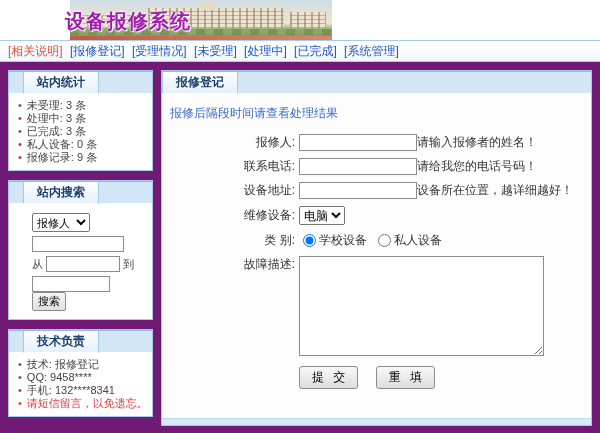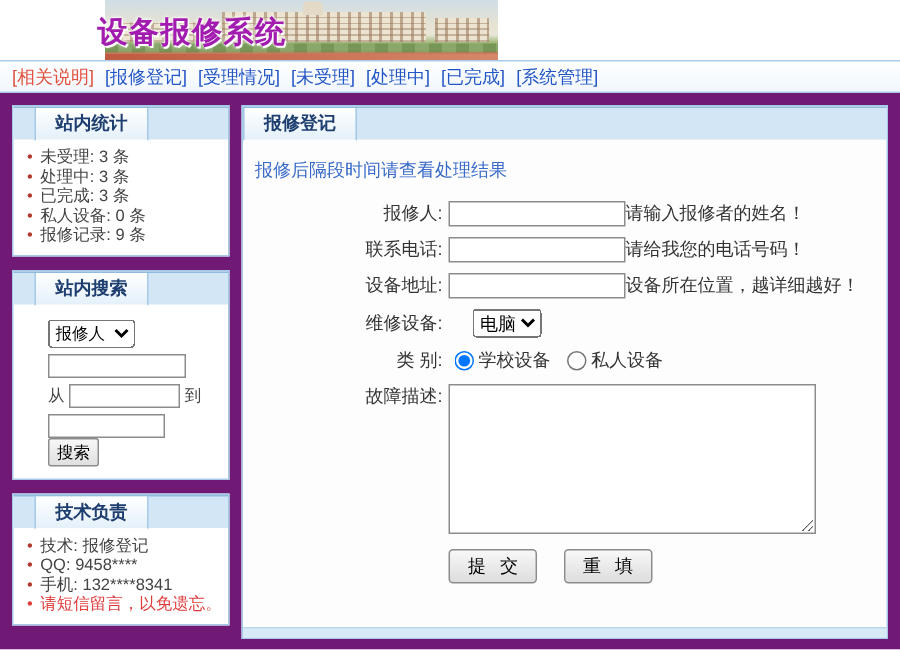--- a/index.html
+++ b/index.html
@@ -60,21 +60,21 @@
 
   
   .main { flex:1; display:flex; flex-direction:column; position:relative; border:1px solid #a6c9e8; background:#fdfdfe; padding-bottom:10px; }
   .main .tabstrip { padding-left:0; }
   .tip { margin:12px 0 12px 8px; font-size:12px; color:#3a6bc8; }
   .form { font-size:12px; color:#333; }
   .frow { margin-bottom:7px; display:flex; align-items:center; }
   .flabel { display:inline-block; width:133px; text-align:right; flex:none; color:#333; }
   .finput { width:118px; height:17px; border:1px solid #8c8c8c; margin-left:4px; padding:0 2px; font-size:12px; }
   .fhint { color:#333; }
-  .fselect { margin-left:20px; height:19px; font-size:12px; }
+  .fselect { margin-left:4px; height:19px; font-size:12px; }
   .radio-group { margin-left:8px; display:flex; align-items:center; gap:3px; }
   .radio-group label { margin-right:8px; }
   .frow.ftop { align-items:flex-start; }
   .ftext { width:245px; height:100px; margin-left:4px; border:1px solid #8c8c8c; resize:both; font-size:12px; }
   .btnrow { margin:10px 0 0 137px; }
   .btn { font-size:12px; letter-spacing:3px; padding:2px 9px 2px 12px; margin-right:14px;
          background:linear-gradient(#f8f8f8,#dddddd); border:1px solid #8c8c8c; border-radius:3px; cursor:pointer; }
   .bottom-strip { position:absolute; left:0; bottom:0; width:100%; height:7px; background:#d9eaf7; border-top:1px solid #bcd8ee; }
 
   

